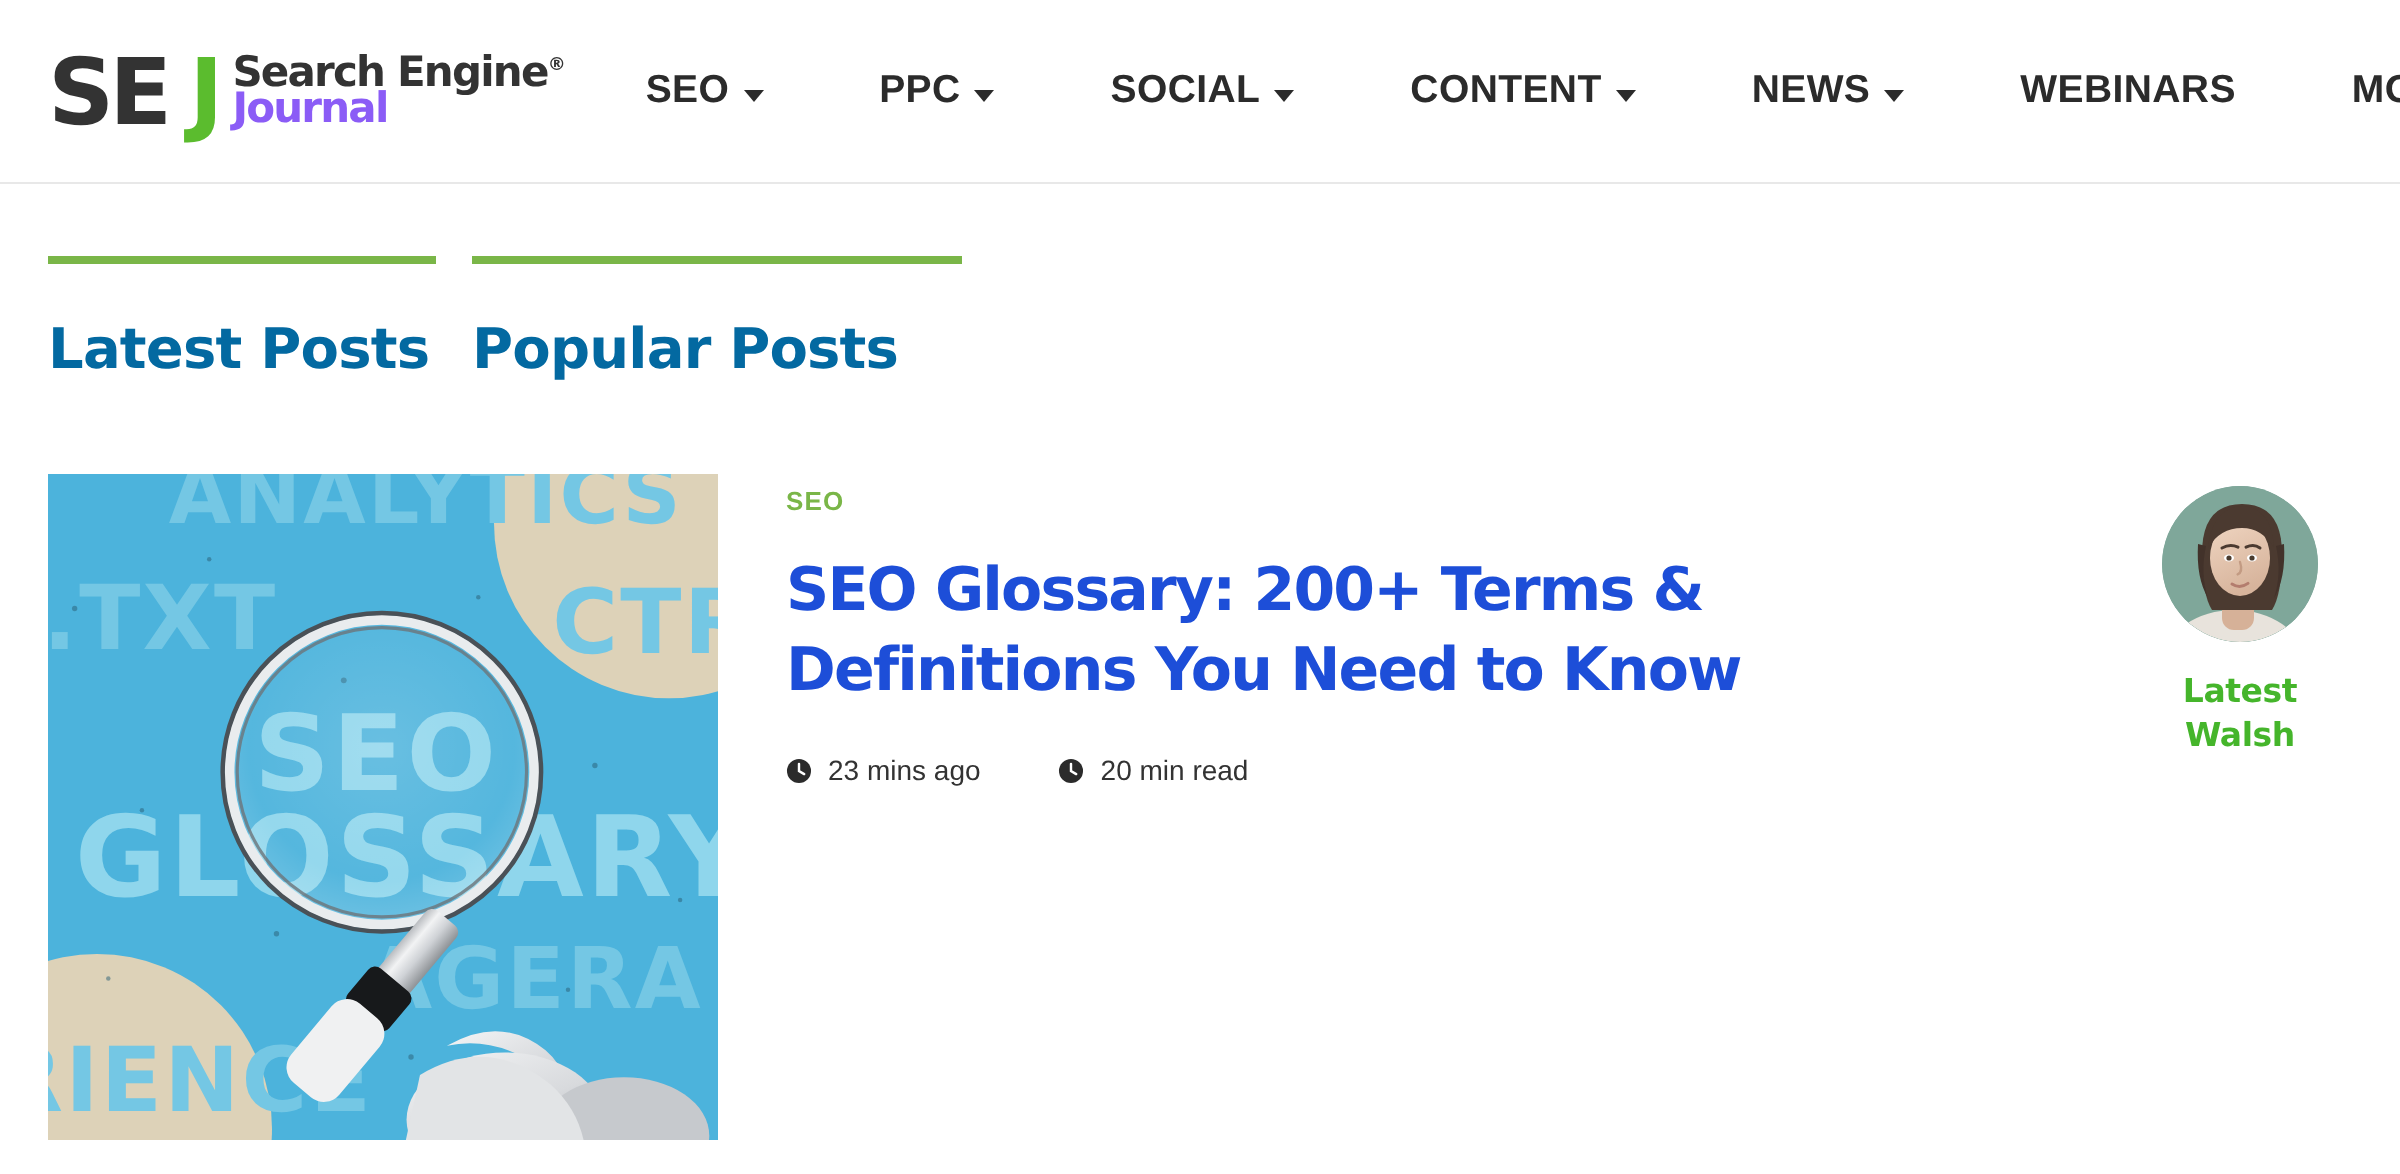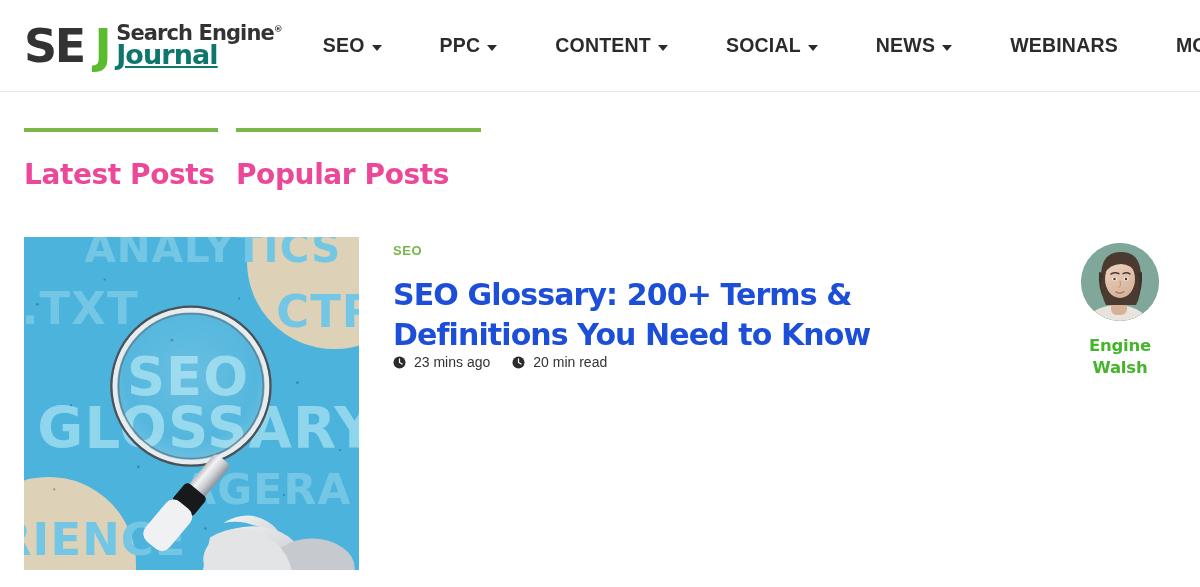--- a/index.html
+++ b/index.html
@@ -62,25 +62,24 @@
   }
   .logo-reg {
     font-size: 9px;
     vertical-align: super;
     font-weight: 700;
     letter-spacing: 0;
   }
   .logo-word-bot {
     font-family: "DejaVu Sans", sans-serif;
     font-weight: 700;
-    font-size: 27px;
-    color: #0f766e;
+    font-size: 21px;
+    color: #8b5cf6;
     letter-spacing: -0.9px;
     margin-top: -3px;
-    text-decoration: underline;
   }
 
   .main-nav {
     display: flex;
     align-items: center;
     gap: 0;
   }
   .nav-item {
     display: flex;
     align-items: center;
@@ -114,21 +113,21 @@
   }
   .tab {
     border-top: 4px solid #7ab648;
     padding-top: 26px;
     cursor: pointer;
   }
   .tab-label {
     font-family: "DejaVu Sans", sans-serif;
     font-size: 28px;
     font-weight: 700;
-    color: #ec4899;
+    color: #0369a1;
     letter-spacing: -0.4px;
     white-space: nowrap;
   }
   .tab-latest  { width: 194px; }
   .tab-popular { width: 245px; }
 
   
   .post-row {
     display: flex;
     padding-left: 24px;
@@ -183,21 +182,22 @@
   .post-excerpt {
     font-size: 16.5px;
     line-height: 1.88;
     color: #4a4a4a;
     margin: 21px 0 0 0;
     max-width: 520px;
   }
   .post-meta {
     display: flex;
     align-items: center;
-    gap: 22px;
+    gap: 39px;
+    margin-top: 22px;
   }
   .meta-item {
     display: flex;
     align-items: center;
     gap: 8px;
     font-size: 14px;
     color: #333333;
     white-space: nowrap;
   }
   .clock-icon {
@@ -257,25 +257,25 @@
   <nav class="main-nav">
     <a class="nav-item" href="#">
       <span>SEO</span>
       <i class="caret"></i>
     </a>
     <a class="nav-item" href="#">
       <span>PPC</span>
       <i class="caret"></i>
     </a>
     <a class="nav-item" href="#">
+      <span>SOCIAL</span>
+      <i class="caret"></i>
+    </a>
+    <a class="nav-item" href="#">
       <span>CONTENT</span>
-      <i class="caret"></i>
-    </a>
-    <a class="nav-item" href="#">
-      <span>SOCIAL</span>
       <i class="caret"></i>
     </a>
     <a class="nav-item" href="#">
       <span>NEWS</span>
       <i class="caret"></i>
     </a>
     <a class="nav-item" href="#">
       <span>WEBINARS</span>
     </a>
     <a class="nav-item" href="#">
@@ -430,16 +430,16 @@
           <ellipse cx="45" cy="36" rx="2.5" ry="1.7" fill="#ffffff"></ellipse>
           <circle cx="33.5" cy="36" r="1.3" fill="#4a3b2e"></circle>
           <circle cx="45" cy="36" r="1.3" fill="#4a3b2e"></circle>
 
           <path d="M39 38 q1.6 5 -1.2 6.2" stroke="#c39b83" stroke-width="1.2" fill="none" stroke-linecap="round"></path>
 
           <path d="M35 49 q4 2.6 8 -0.3" stroke="#b37d6e" stroke-width="1.5" fill="none" stroke-linecap="round"></path>
         </g>
       </svg>
     </span>
-    <span class="author-name"><span>Engine</span> <span>Walsh</span></span>
+    <span class="author-name"><span>Latest</span> <span>Walsh</span></span>
   </a>
 
 </article>
 
 </body></html>

